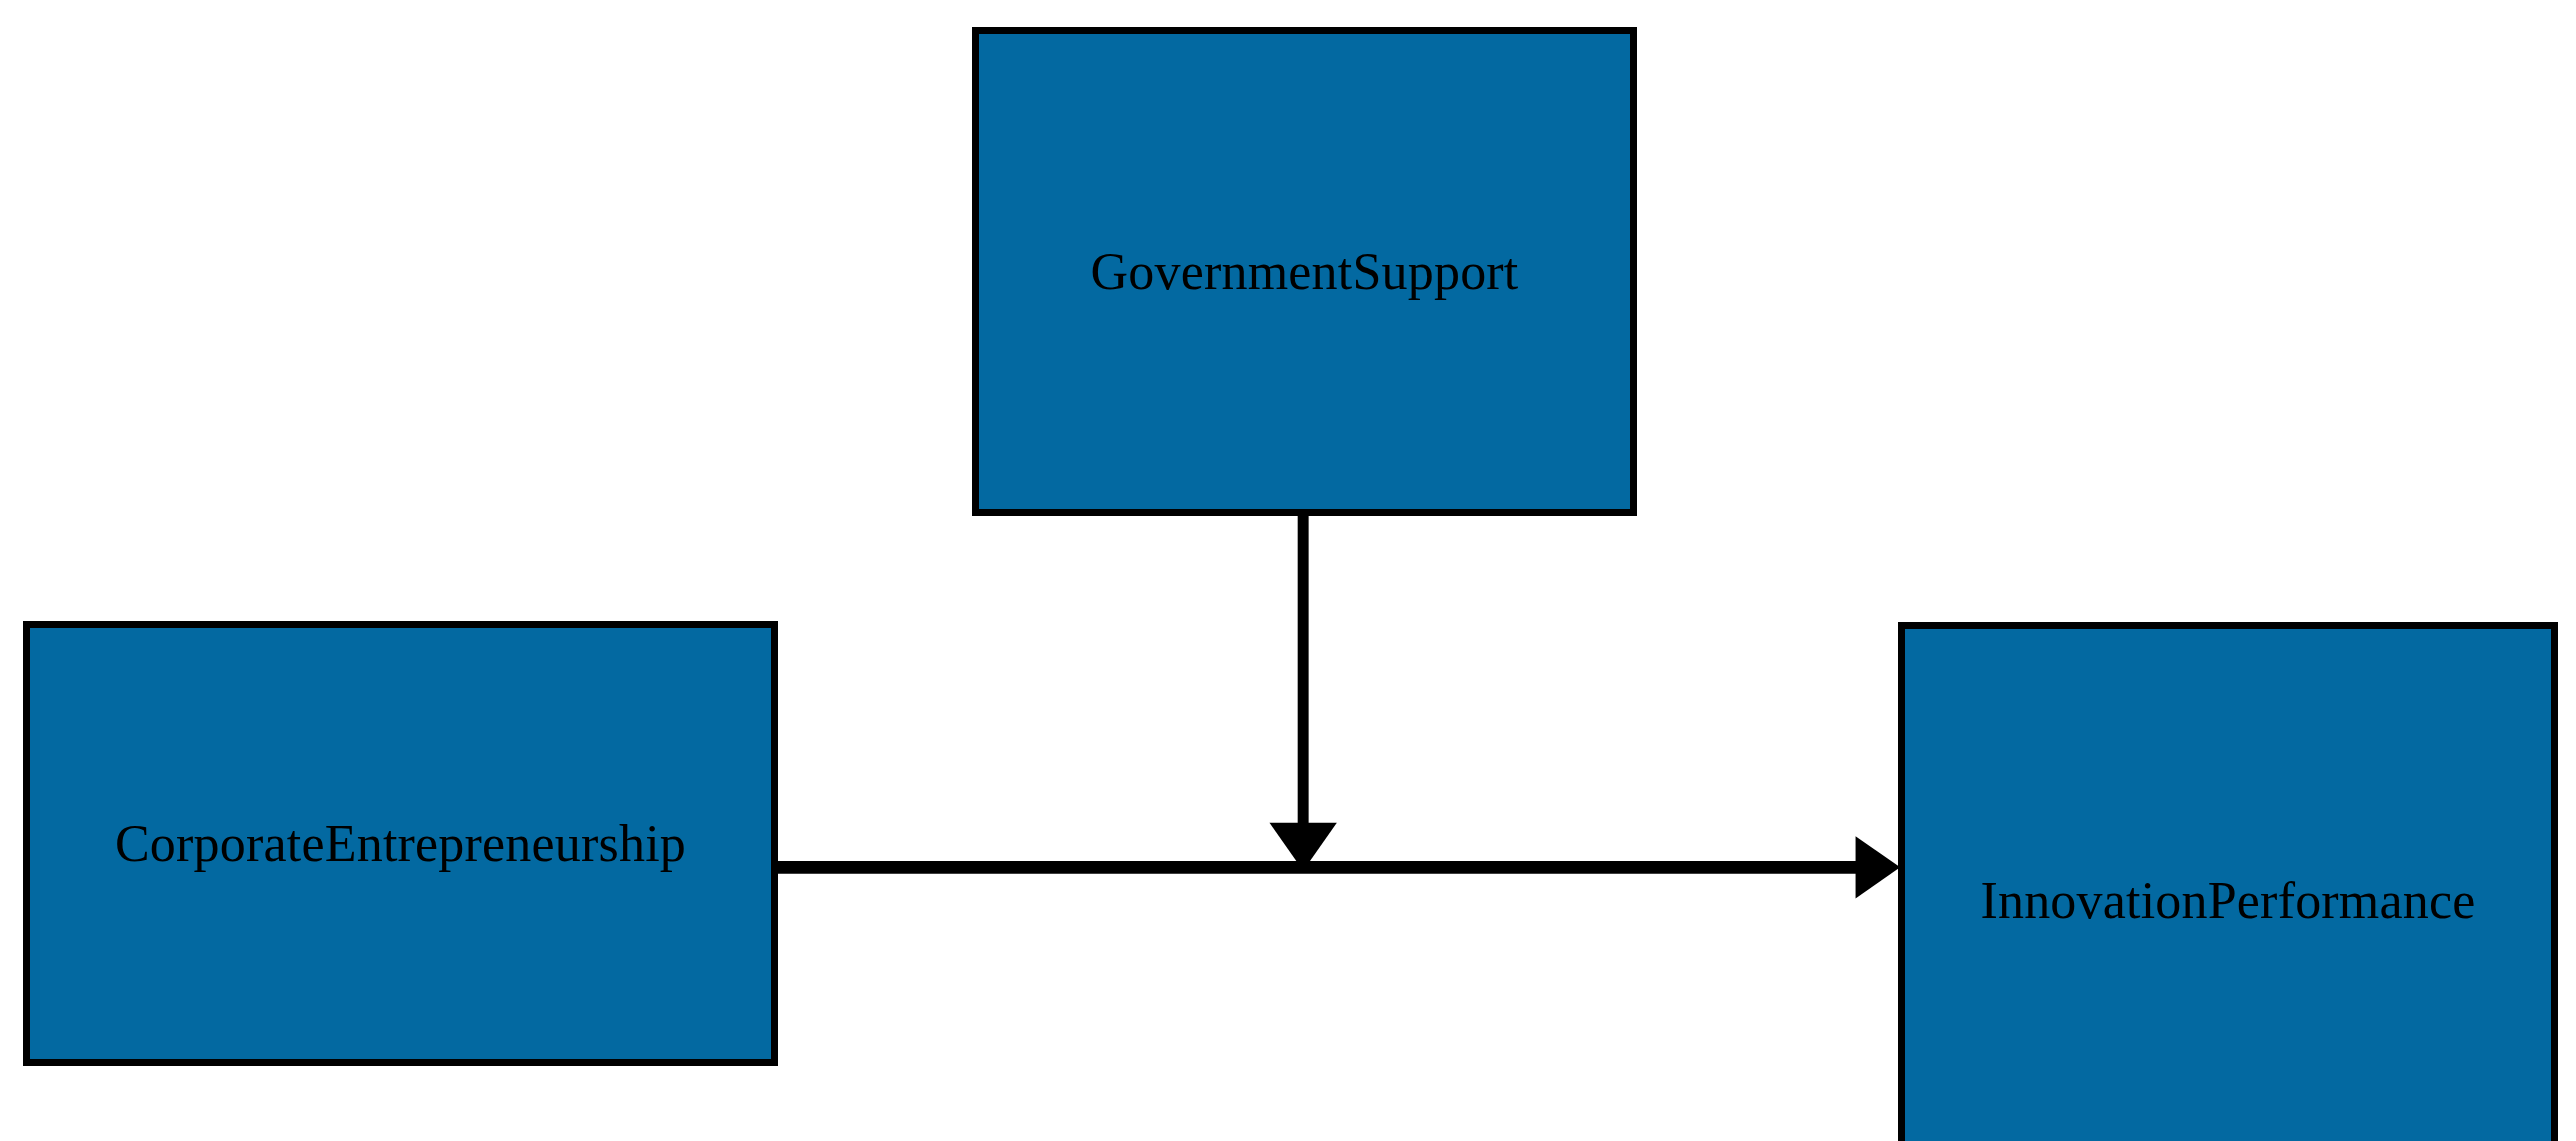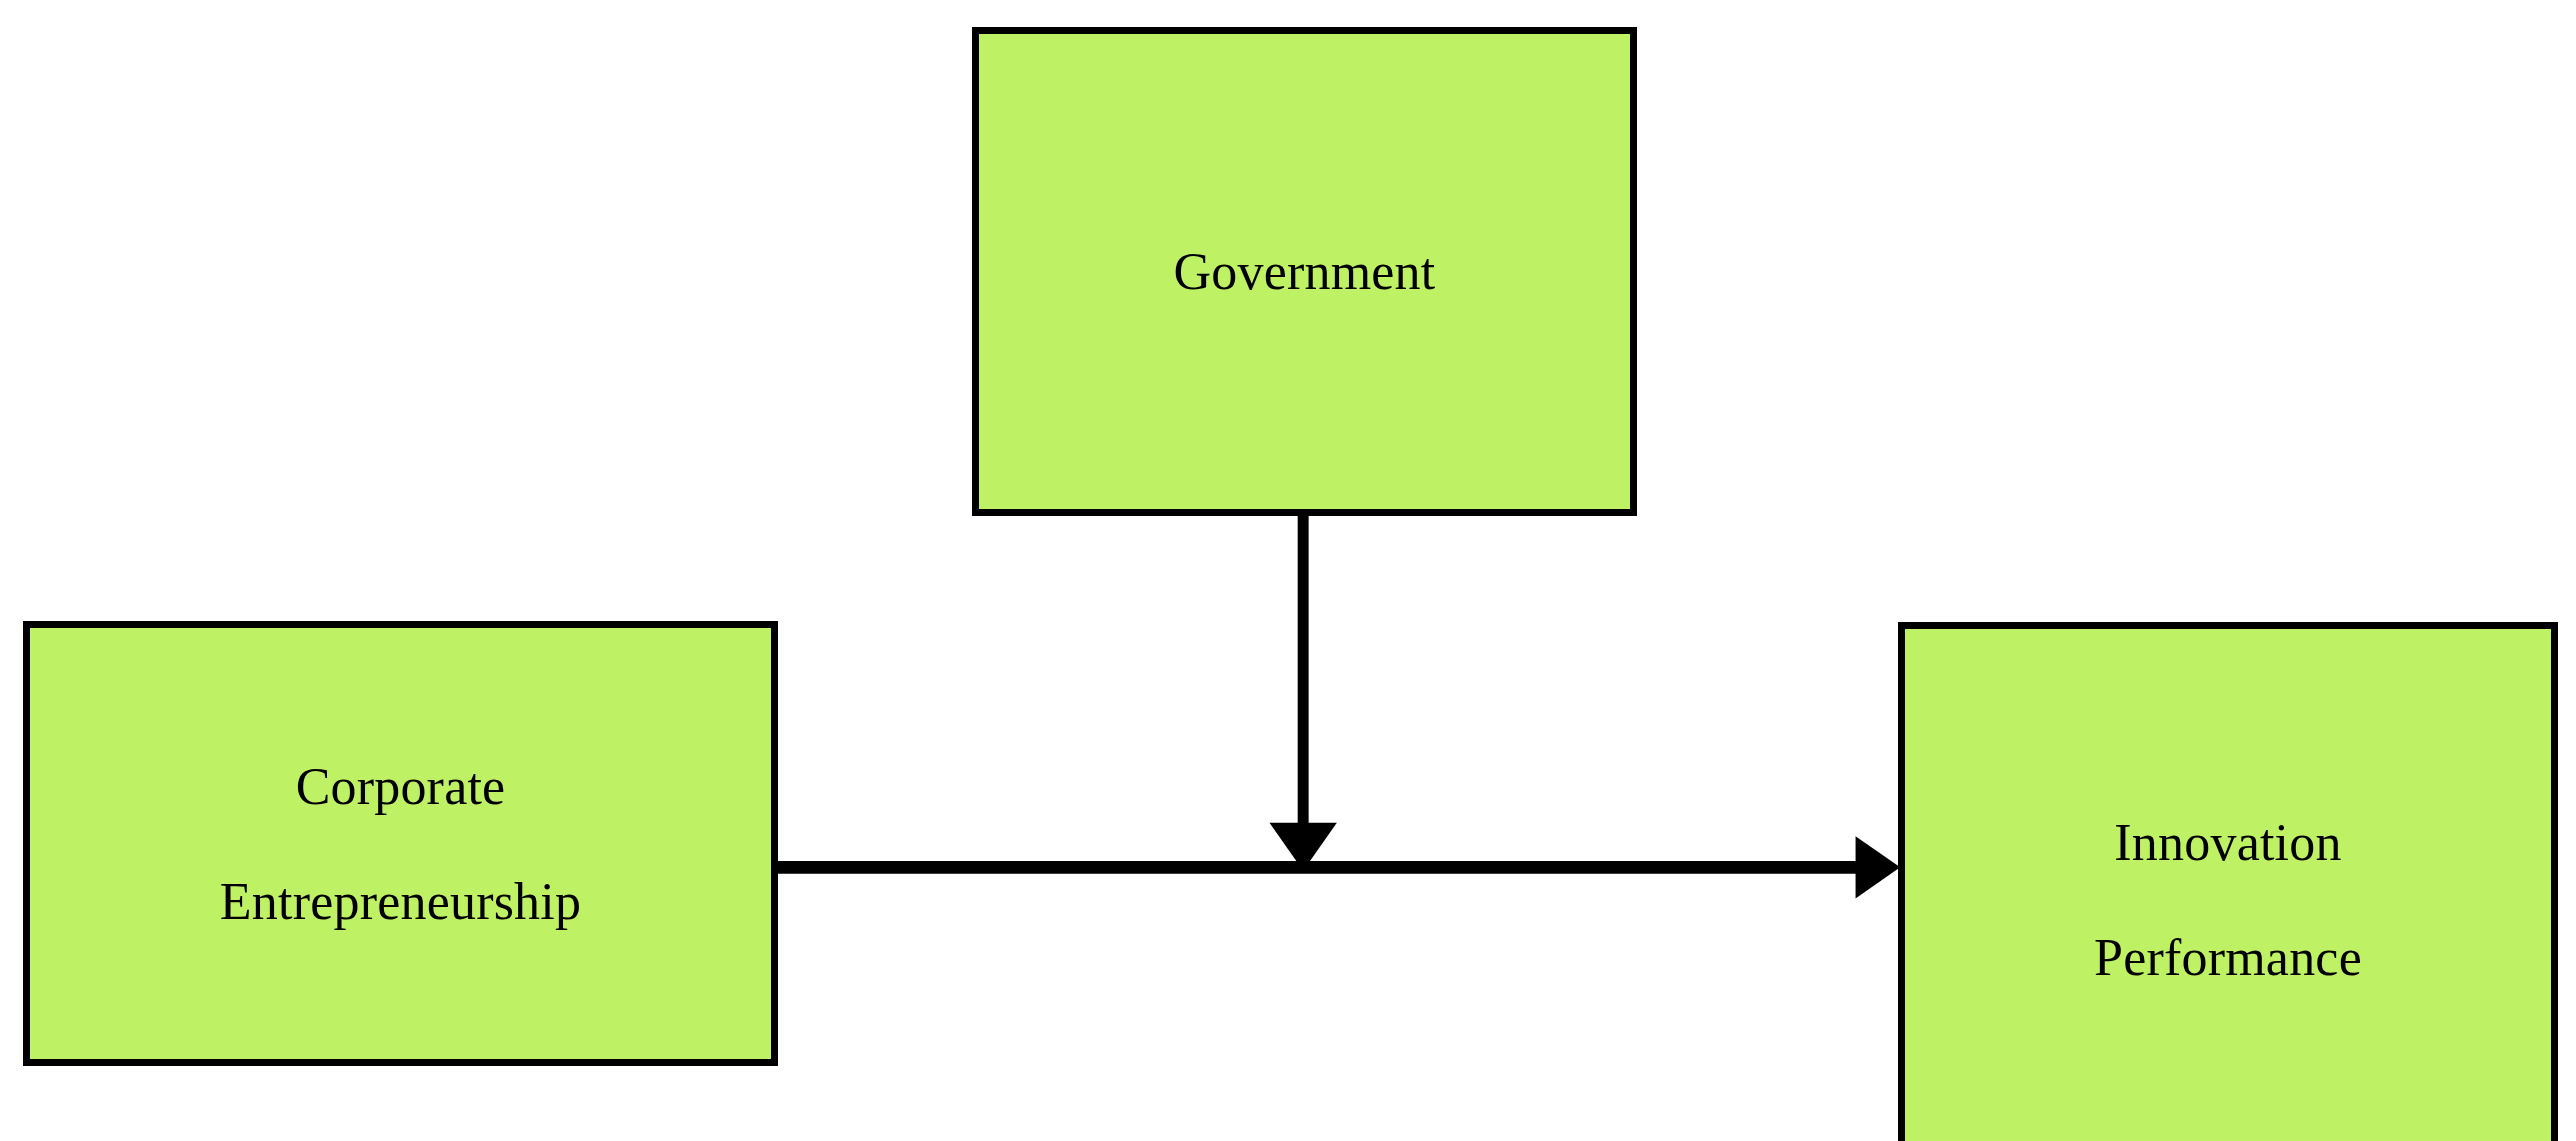--- a/index.html
+++ b/index.html
@@ -18,24 +18,24 @@
     width: 2576px;
     height: 1141px;
     background: #ffffff;
     overflow: hidden;
   }
 
   
   .construct-box {
     position: absolute;
     box-sizing: border-box;
-    background: #bef264;
+    background: #0369a1;
     border: 7.6px solid #000000;
     display: flex;
-    flex-direction: column;
+    flex-direction: row;
     align-items: center;
     justify-content: center;
     text-align: right;
     z-index: 3;
   }
   .construct-label {
     font-family: "Liberation Serif", "DejaVu Serif", serif;
     font-size: 52px;
     line-height: 115px;
     font-weight: 400;
@@ -107,20 +107,21 @@
       <line x1="1547" y1="605" x2="1547" y2="985" stroke="#000000" stroke-width="13"></line>
       <polygon points="1507,977 1587,977 1547,1034" fill="#000000"></polygon>
     </g>
   </svg>
 
   <div class="arrow-hit" id="arrow-ce-to-ip-hit"></div>
   <div class="arrow-hit" id="arrow-gs-to-path-hit"></div>
 
   <div class="construct-box" id="box-government-support">
     <span class="construct-label">Government</span>
+    <span class="construct-label">Support</span>
   </div>
 
   <div class="construct-box" id="box-corporate-entrepreneurship">
     <span class="construct-label">Corporate</span>
     <span class="construct-label">Entrepreneurship</span>
   </div>
 
   <div class="construct-box" id="box-innovation-performance">
     <span class="construct-label">Innovation</span>
     <span class="construct-label">Performance</span>

